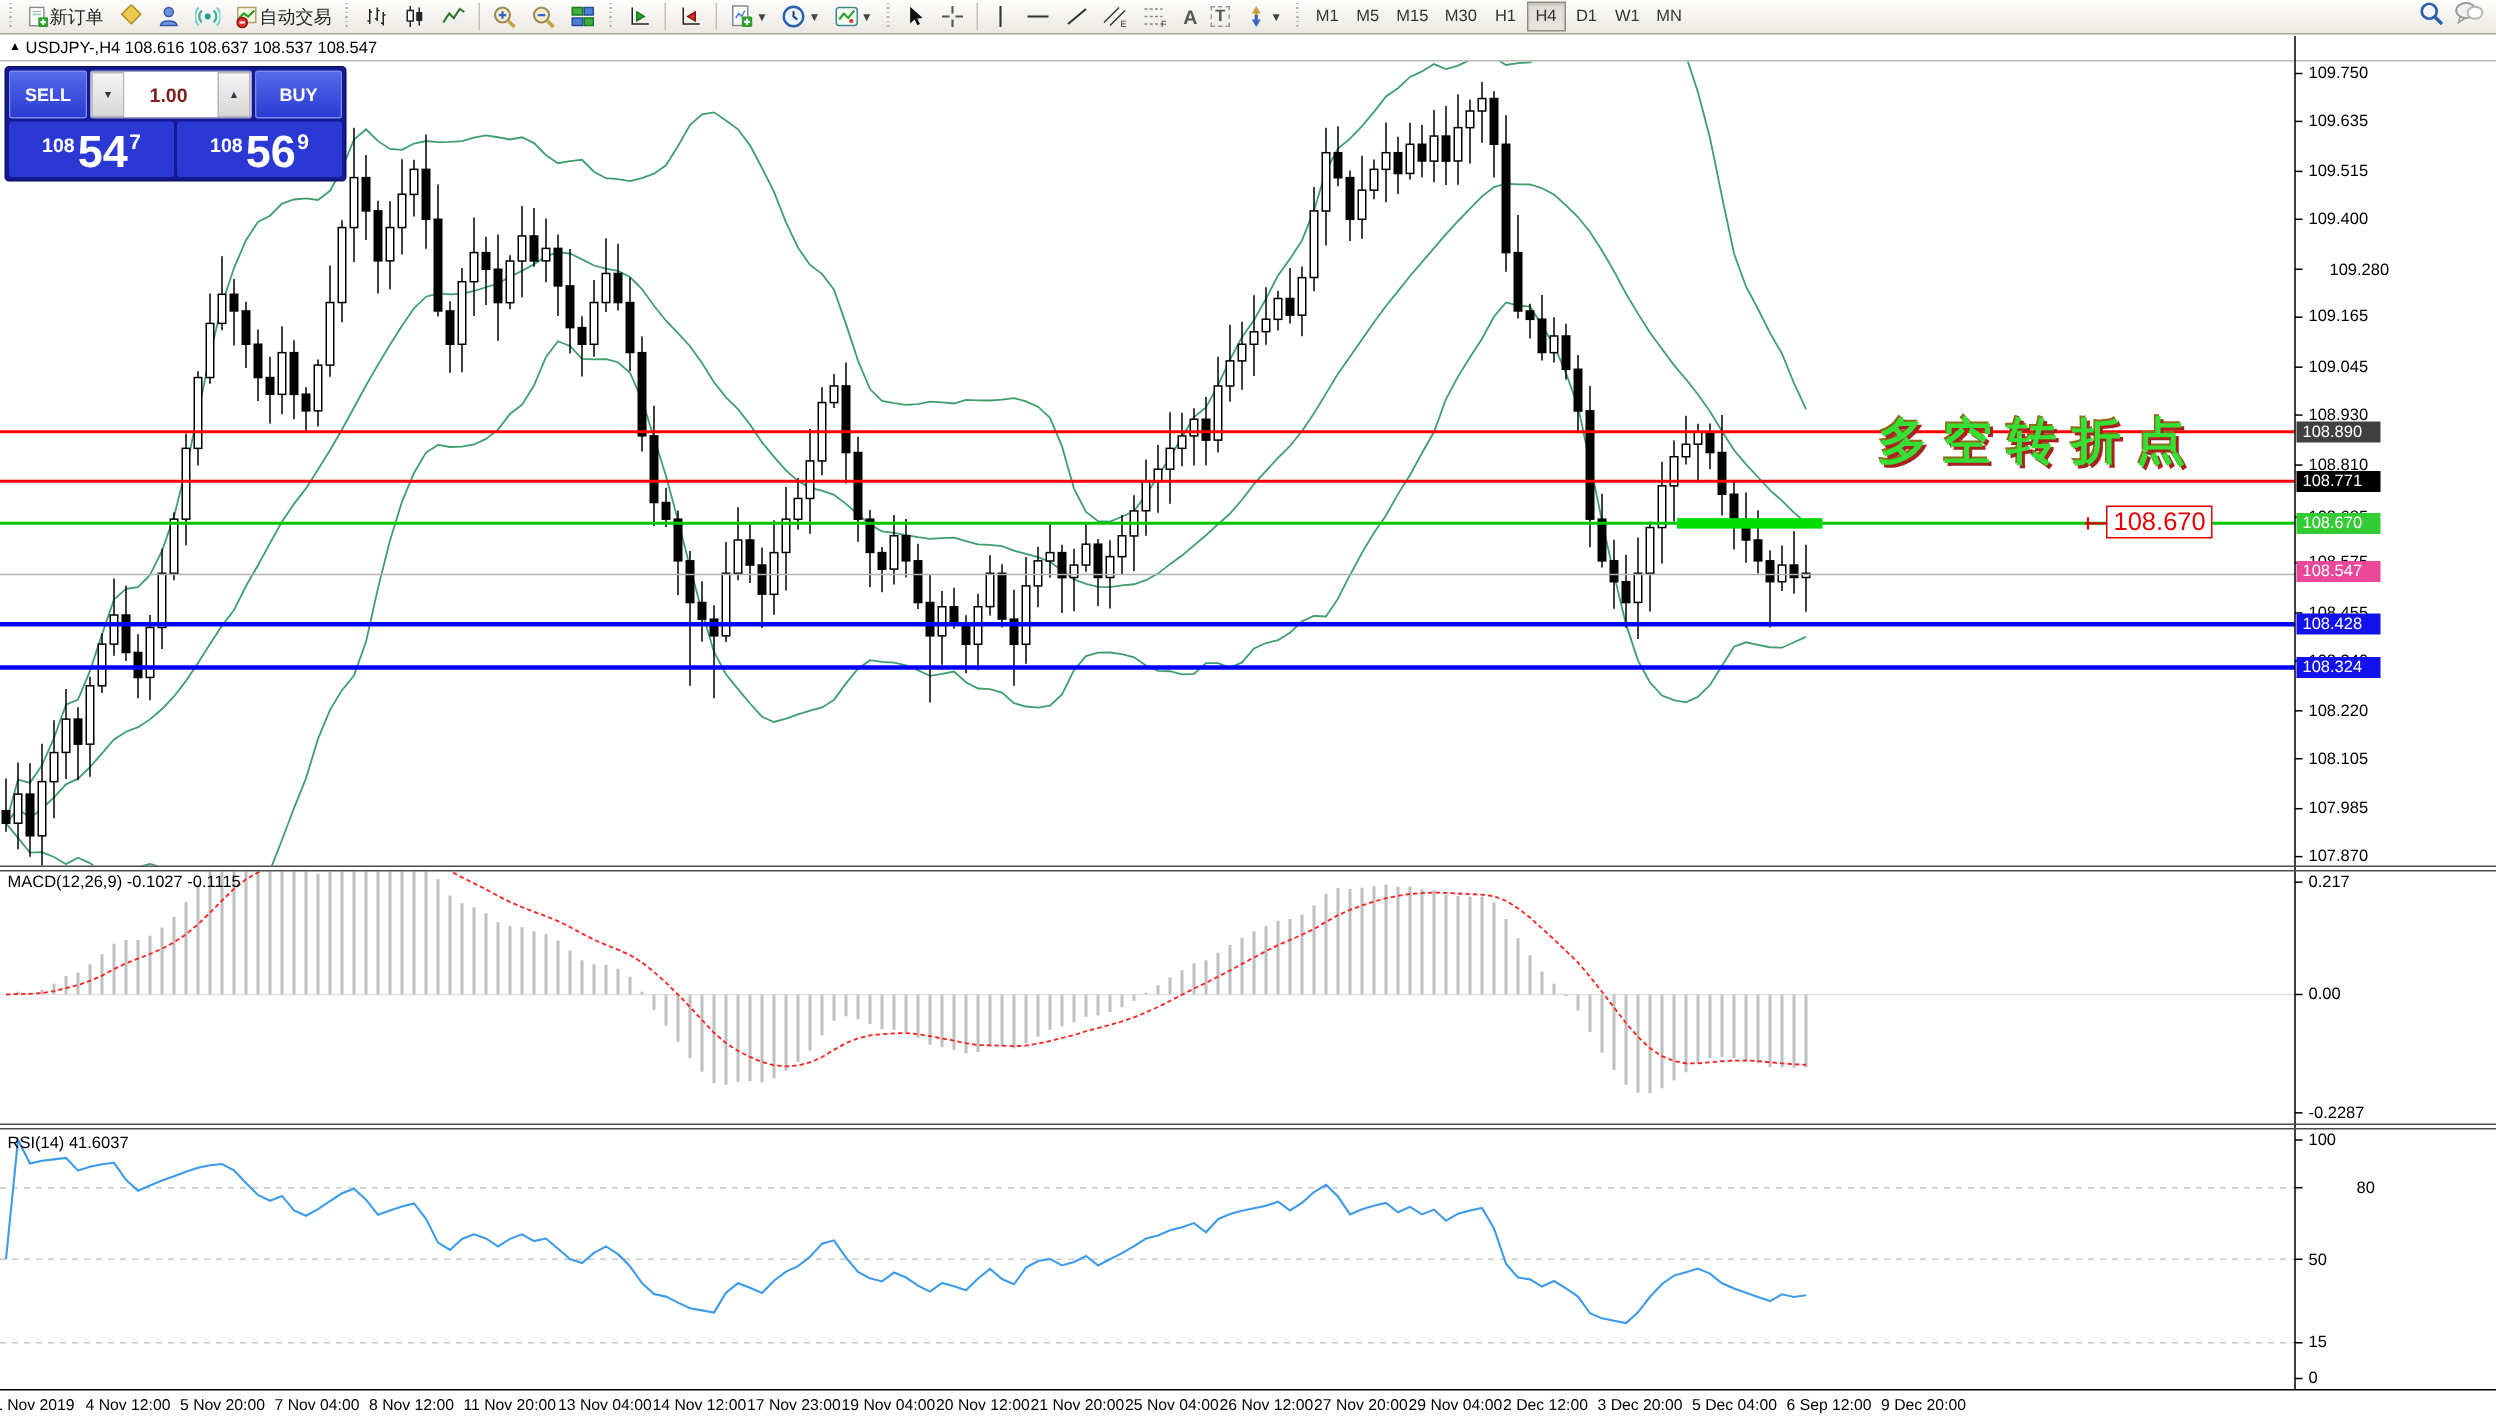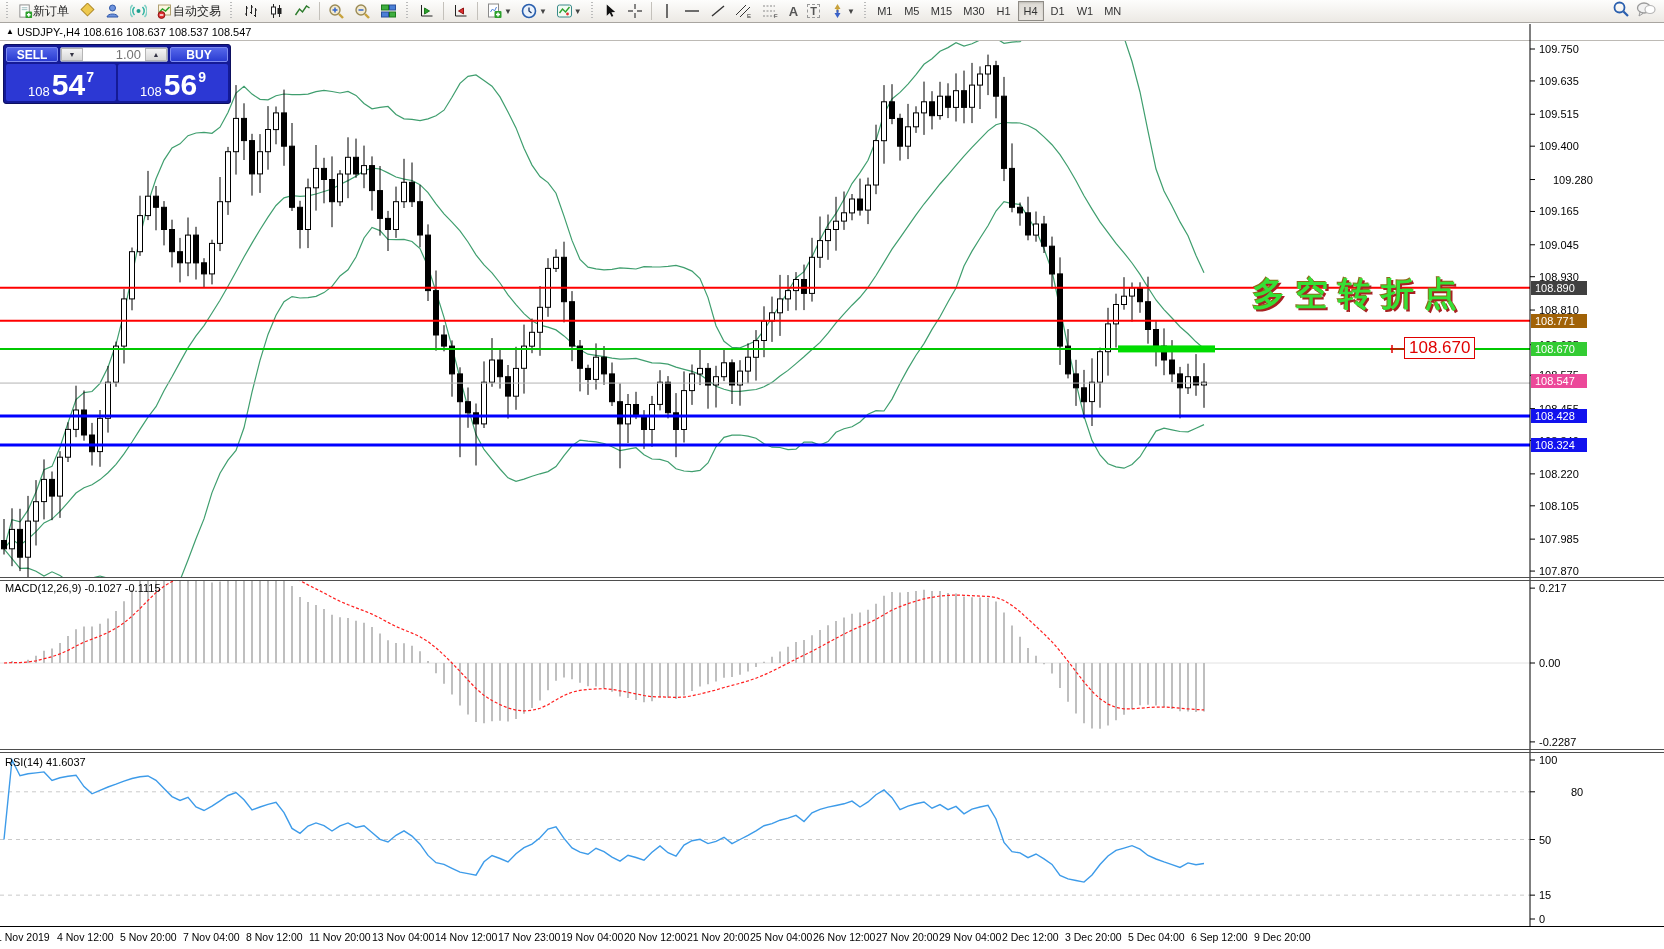--- a/index.html
+++ b/index.html
@@ -23,31 +23,31 @@
   .tb-right{margin-left:auto;display:flex;align-items:center;gap:6px;padding-right:6px;}
   
   .chartwin{position:absolute;left:0;top:24px;width:1664px;height:903px;background:#fff;}
   .symline{position:absolute;left:0;top:24px;width:1664px;height:16px;font-size:11px;color:#000;
            padding:2px 0 0 6px;box-sizing:border-box;z-index:6;}
   .hline-under-sym{position:absolute;left:0;top:40px;width:1664px;height:1px;background:#bdbab5;z-index:2;}
   svg.layer{position:absolute;left:0;top:0;z-index:3;}
   
   .oneclick{position:absolute;left:3px;top:44px;width:228px;z-index:10;background:#141a96;
             border:1px solid #0d1060;border-radius:3px;padding:2px;box-sizing:border-box;}
-  .oc-row1{display:flex;gap:2px;height:15px;}
+  .oc-row1{display:flex;gap:2px;height:32px;}
   .oc-btn{flex:0 0 50px;background:linear-gradient(#5668ea,#2a3cd2);border:1px solid #7d8bf0;border-radius:2px;
           color:#fff;font-size:12px;font-weight:bold;font-family:"Liberation Sans",sans-serif;
           display:flex;align-items:center;justify-content:center;}
   .oc-spin{flex:1;display:flex;border-radius:2px;overflow:hidden;border:1px solid #9aa2c8;background:#fff;}
   .oc-arrow{width:20px;background:linear-gradient(#f4f4f4,#d8d8d8);border:1px solid #b5b5b5;
             display:flex;align-items:center;justify-content:center;font-size:7px;color:#334;}
-  .oc-vol{flex:1;background:#fff;color:#737373;font-size:13px;display:flex;align-items:center;justify-content:flex-end;padding-right:4px;}
+  .oc-vol{flex:1;background:#fff;color:#7f1d1d;font-size:13px;display:flex;align-items:center;justify-content:flex-end;padding-right:20px;font-weight:bold;}
   .oc-row2{display:flex;gap:2px;margin-top:2px;height:37px;}
   .oc-price{flex:1;background:#2c38d4;border-radius:2px;color:#fff;display:flex;align-items:flex-end;justify-content:center;padding-bottom:2px;}
-  .oc-small{font-size:13px;font-weight:normal;margin:0 2px 0 0;}
+  .oc-small{font-size:13px;font-weight:bold;margin:0 2px 12px 0;}
   .oc-big{font-size:30px;font-weight:bold;line-height:28px;}
   .oc-sup{font-size:14px;font-weight:bold;margin:0 0 14px 1px;}
   
   .cn-note{position:absolute;left:1252px;top:272px;z-index:8;font-size:33px;font-weight:bold;color:#35e035;
            letter-spacing:10px;text-shadow:2px 2px 0 #a82222,-1px -1px 0 #8e6a1a;white-space:nowrap;
            font-family:"Liberation Sans",sans-serif;}
   .price-box{position:absolute;left:1404px;top:337px;z-index:8;background:#fff;border:1px solid #e00000;
              color:#e00000;font-size:17px;padding:0 4px;line-height:20px;}
   
   .ytick{position:absolute;left:1539px;font-size:11px;color:#000;z-index:5;}
@@ -890,21 +890,21 @@
     <div class="ytick" style="top: 657px;">0.00</div>
     <div class="ytick" style="top: 735.901px;">-0.2287</div>
     <div class="ytick" style="top: 754px;">100</div>
     <div class="ytick" style="top: 785.8px; padding-left: 32px;">80</div>
     <div class="ytick" style="top: 833.5px;">50</div>
     <div class="ytick" style="top: 889.15px;">15</div>
     <div class="ytick" style="top: 913px;">0</div>
   </div>
 <div id="badges">
     <div class="badge" style="background: #404040; top: 280.822px;">108.890</div>
-    <div class="badge" style="background: #a16207; top: 313.868px;">108.771</div>
+    <div class="badge" style="background: #000000; top: 313.868px;">108.771</div>
     <div class="badge" style="background: rgb(51, 204, 51); top: 341.916px;">108.670</div>
     <div class="badge" style="background: #ec4899; top: 374px;">108.547</div>
     <div class="badge" style="background: rgb(18, 18, 238); top: 409.119px;">108.428</div>
     <div class="badge" style="background: rgb(18, 18, 238); top: 438px;">108.324</div>
   </div>
 <div id="tlabels">
     <div class="tlabel" style="left: -4px;">1 Nov 2019</div>
     <div class="tlabel" style="left: 57px;">4 Nov 12:00</div>
     <div class="tlabel" style="left: 120px;">5 Nov 20:00</div>
     <div class="tlabel" style="left: 183px;">7 Nov 04:00</div>

